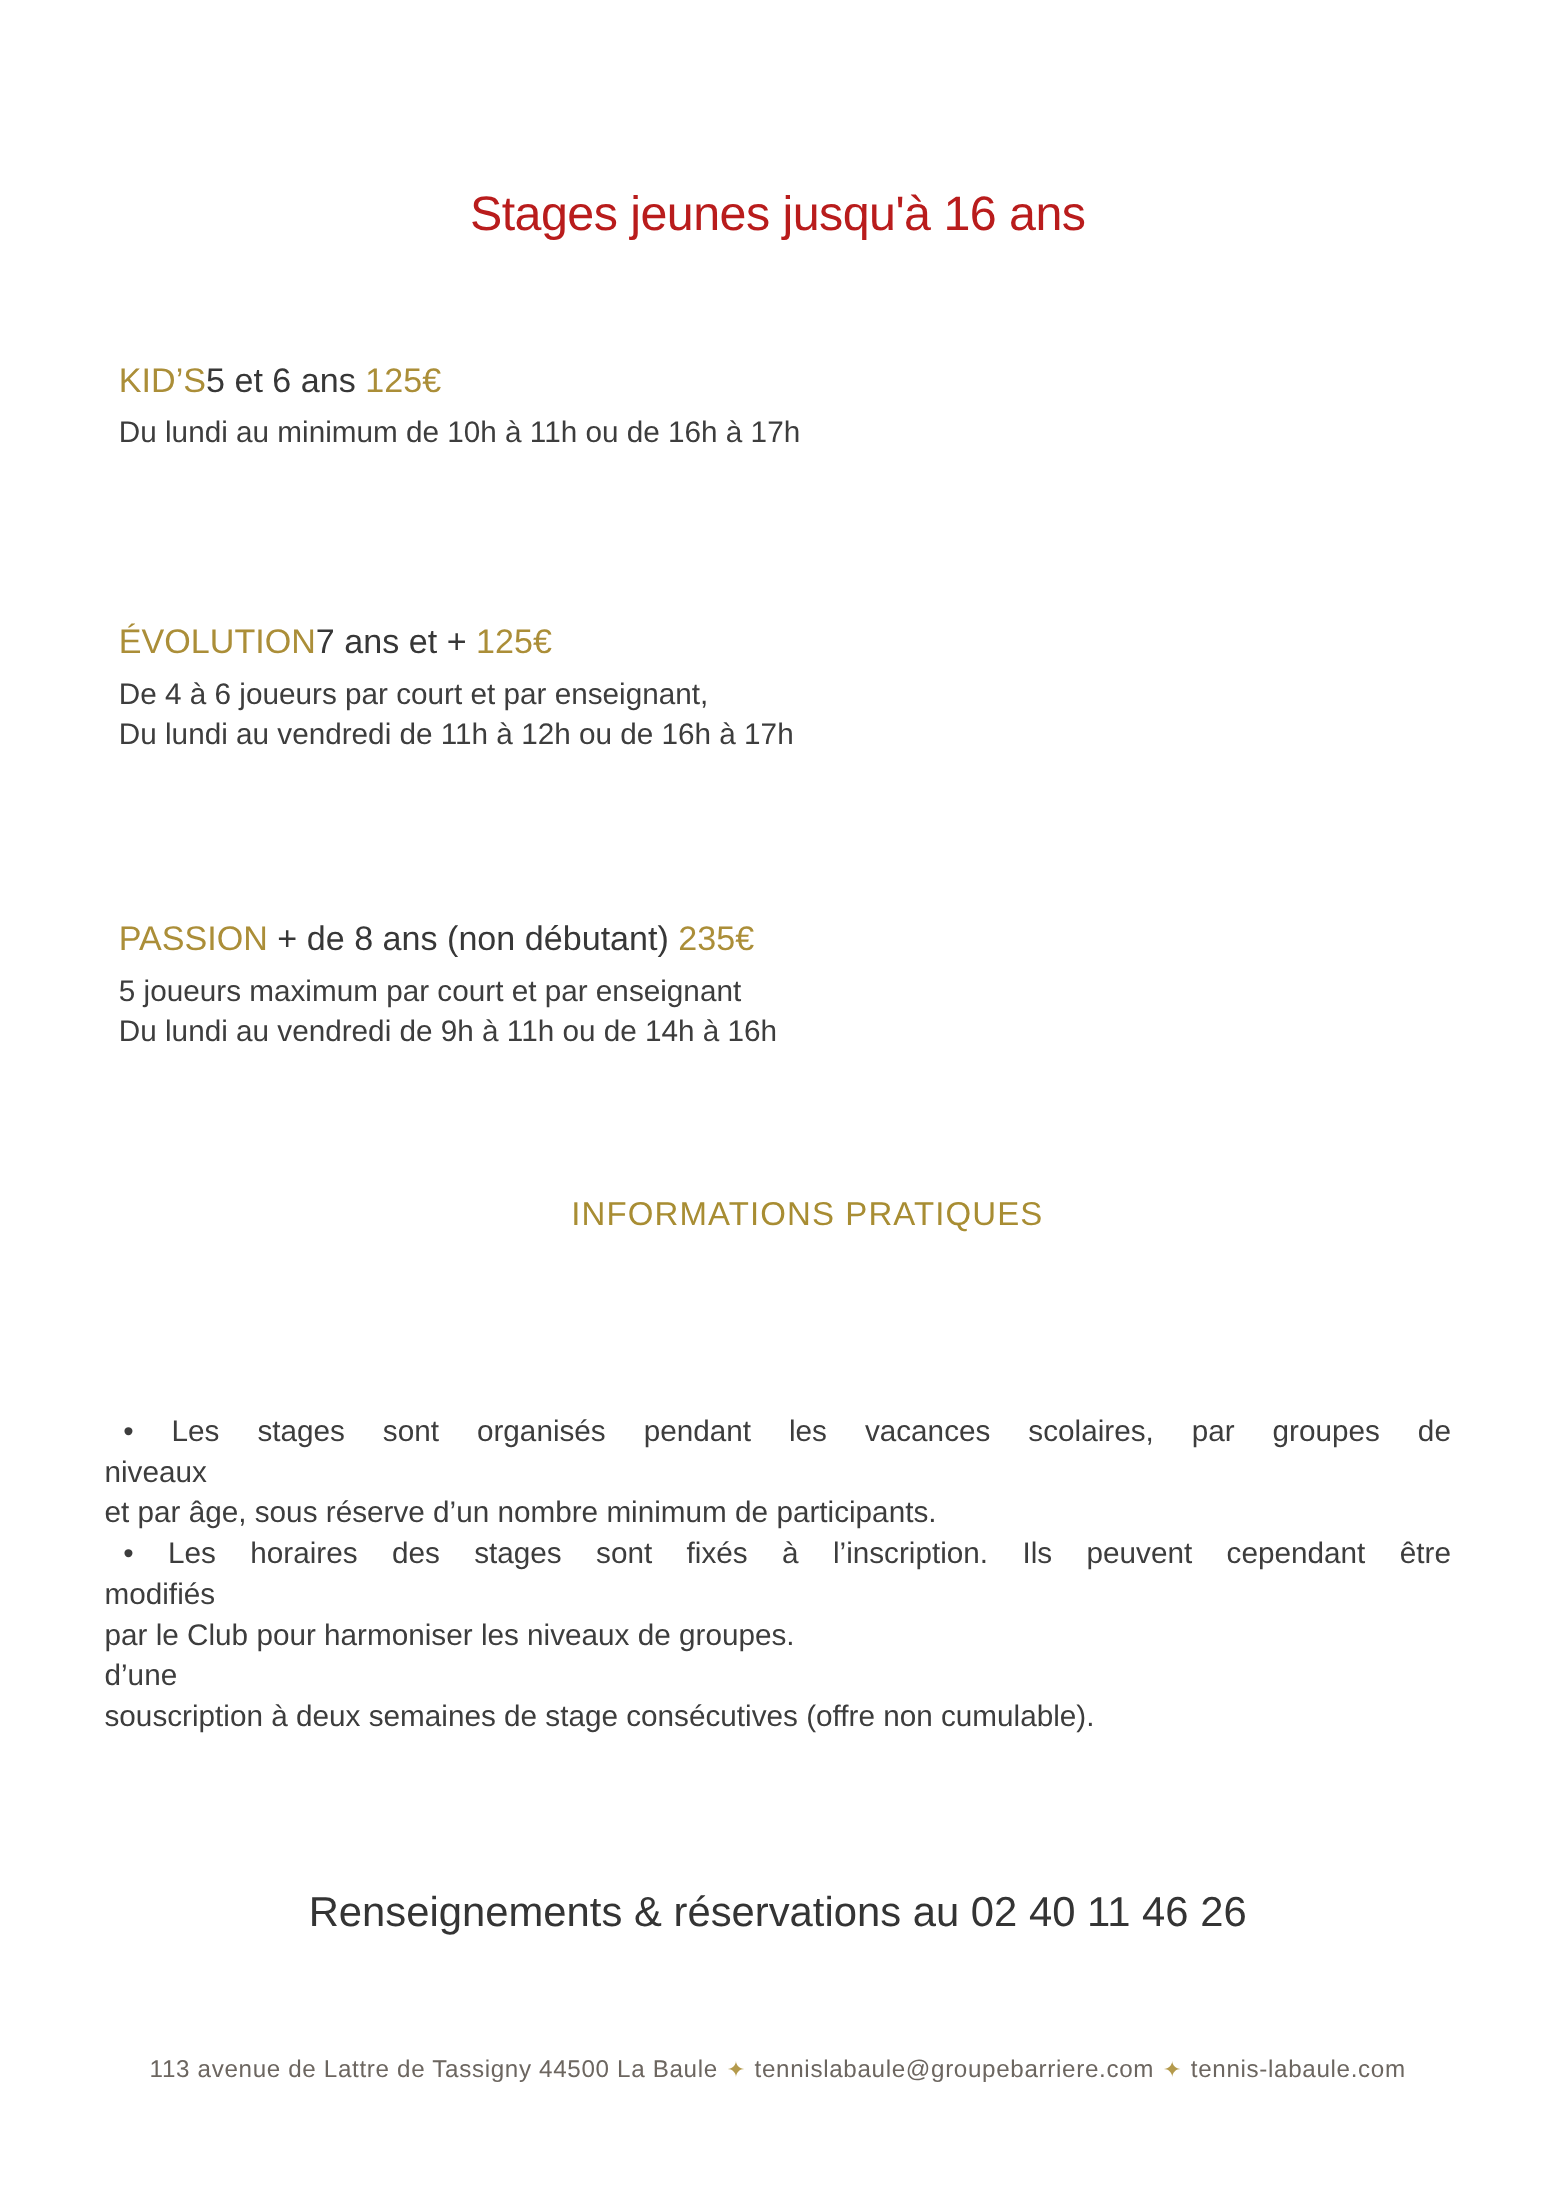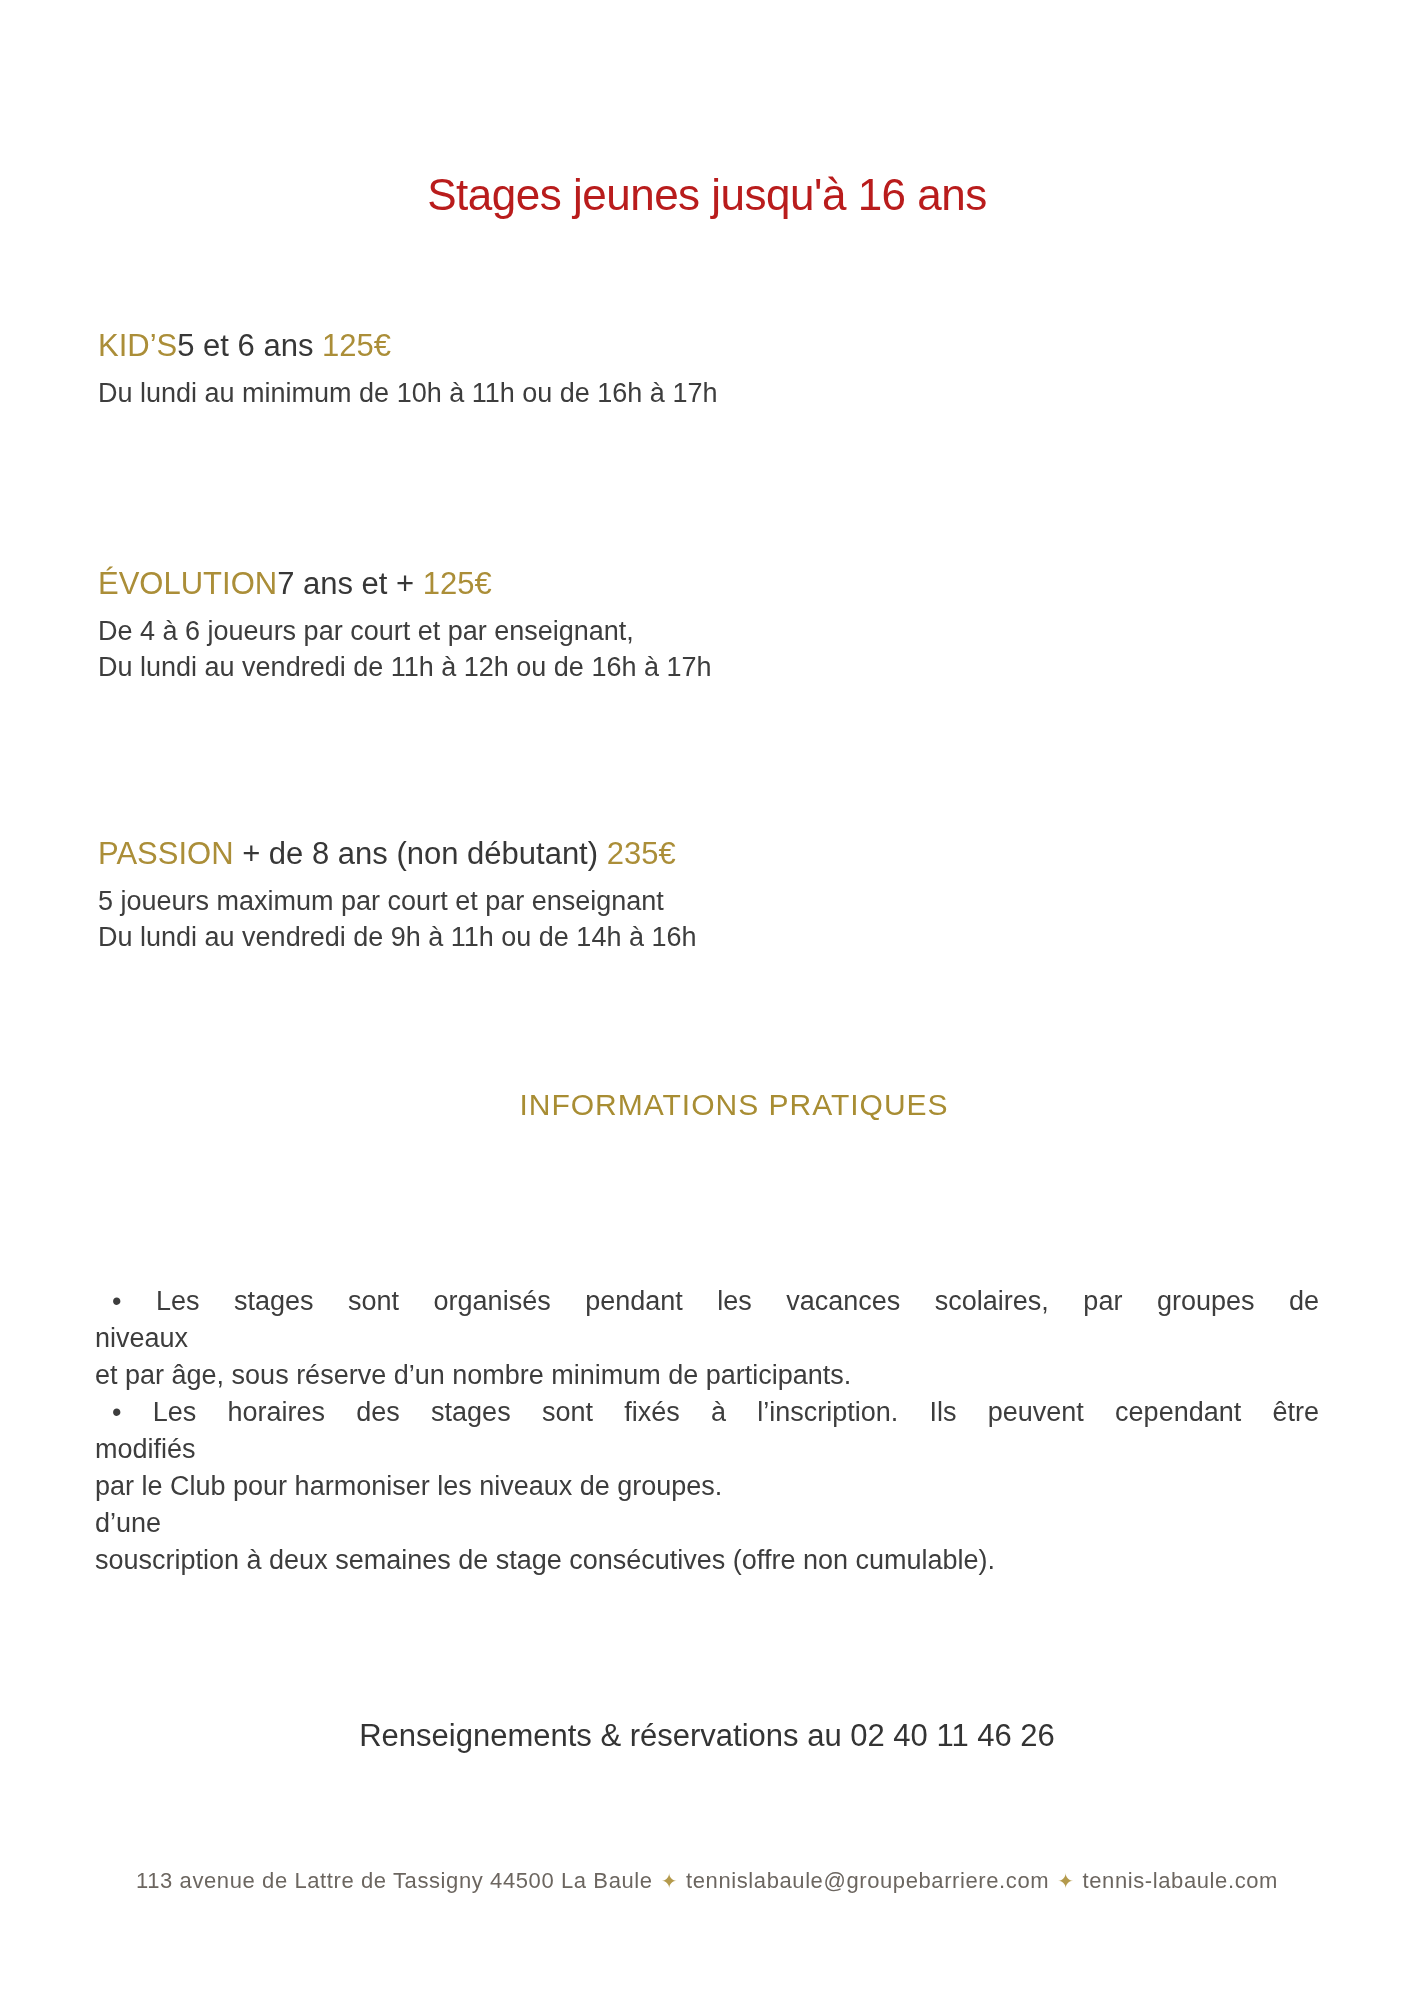--- a/index.html
+++ b/index.html
@@ -19,21 +19,21 @@
     width: 100%;
     margin: 0;
     text-align: center;
     font-size: 44px;
     font-weight: 400;
     letter-spacing: -0.5px;
     color: #b91c1c;
   }
   .stage {
     position: absolute;
-    left: 98px;
+    left: 108px;
     right: 94px;
   }
   .stage-heading {
     font-size: 31px;
     line-height: 42px;
     color: #373737;
     margin-bottom: 8px;
     white-space: pre-wrap;
   }
   .gold { color: #ab8e38; }
@@ -69,21 +69,21 @@
     text-align: justify;
     text-align-last: justify;
     margin-left: 17px;
   }
   .contact {
     position: absolute;
     top: 1718px;
     left: 0;
     width: 100%;
     text-align: center;
-    font-size: 31px;
+    font-size: 38px;
     color: #343434;
   }
   .footer {
     position: absolute;
     top: 1868px;
     left: 0;
     width: 100%;
     text-align: center;
     font-size: 22px;
     letter-spacing: 0.6px;

